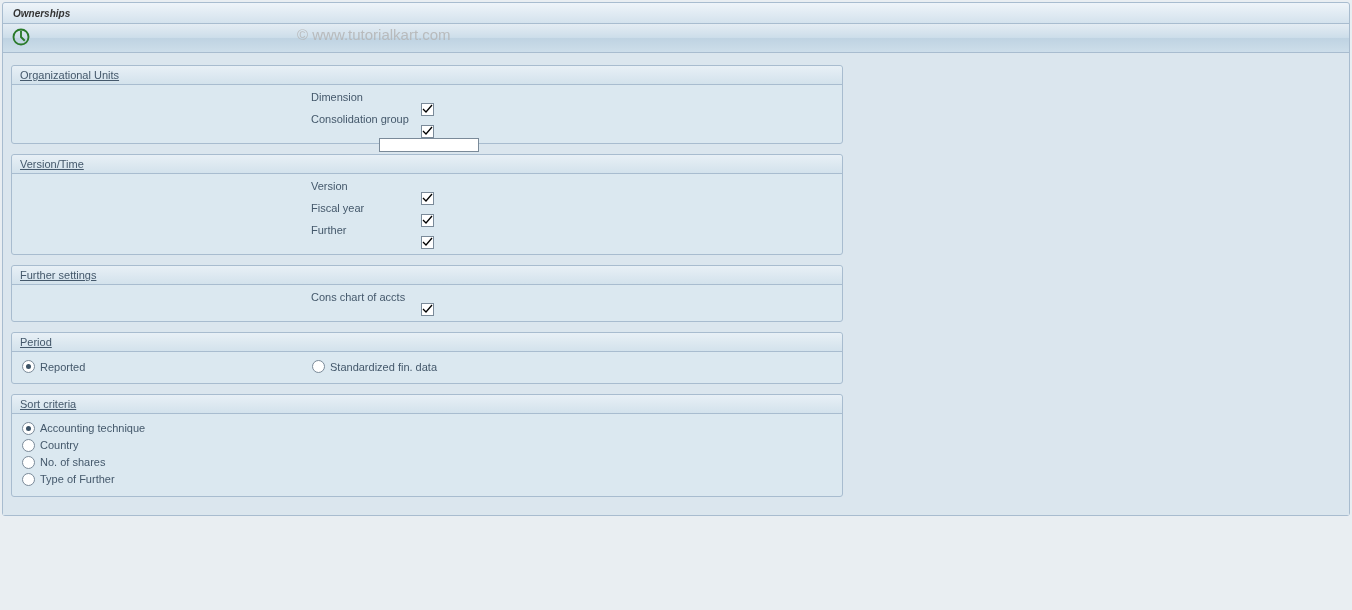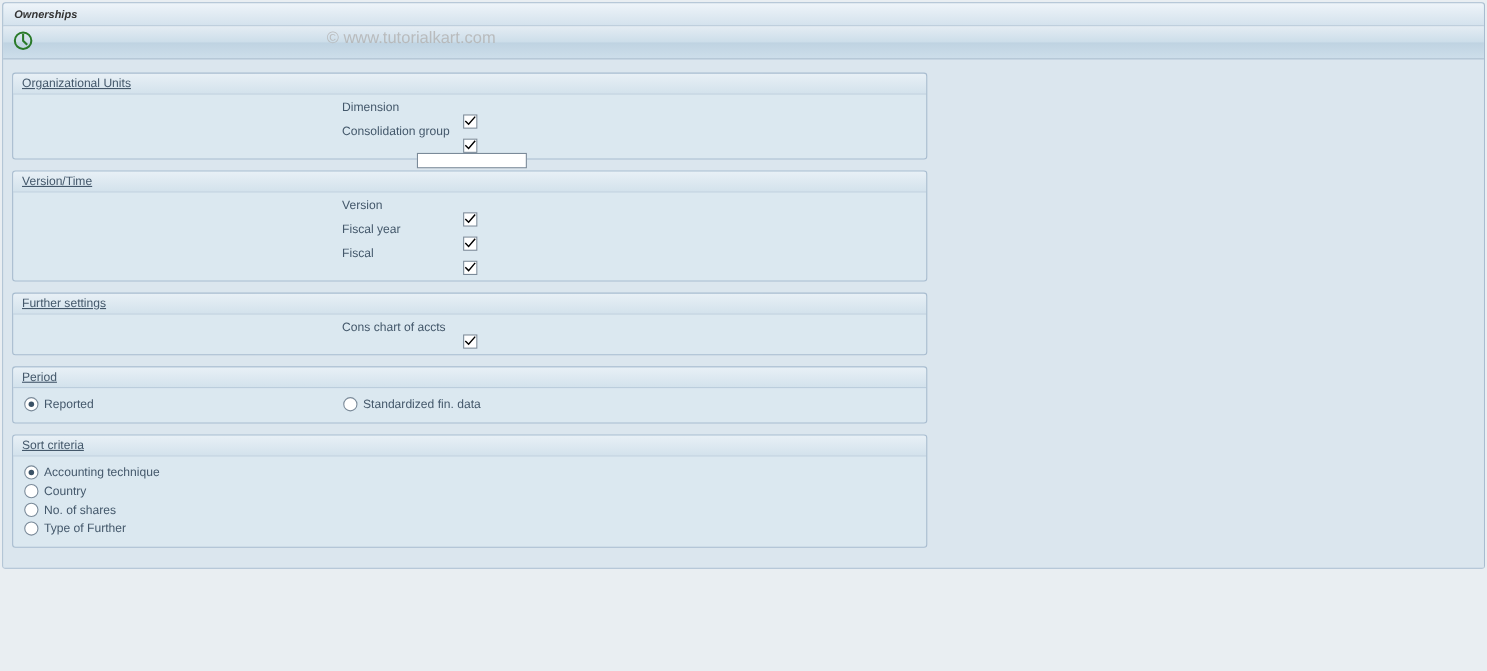--- a/index.html
+++ b/index.html
@@ -108,21 +108,21 @@
     .text-input {
       width: 100px;
       height: 18px;
       border: 1px solid #7a8a99;
       background: #fff;
       margin-left: 4px;
       padding: 0 2px;
     }
     .radio-row {
       display: flex;
-      align-items: center;
+      align-items: flex-start;
       padding: 2px 0;
     }
     .radio-row-inline {
       display: flex;
       align-items: center;
     }
     .sap-radio {
       width: 13px;
       height: 13px;
       border: 1px solid #7a8a99;
@@ -209,21 +209,21 @@
         </div>
         <div class="form-row">
           <span class="form-label">Fiscal year</span>
           <span class="sap-checkbox">
             <svg viewBox="0 0 11 11">
                 <path d="M1 5 L4 8 L10 1" fill="none" stroke="#000" stroke-width="1.3"></path>
               </svg>
           </span>
         </div>
         <div class="form-row">
-          <span class="form-label">Fiscal</span>
+          <span class="form-label">Further</span>
           <span class="sap-checkbox">
             <svg viewBox="0 0 11 11">
                 <path d="M1 5 L4 8 L10 1" fill="none" stroke="#000" stroke-width="1.3"></path>
               </svg>
           </span>
         </div>
       </div>
     </div>
 
     <div class="group">

